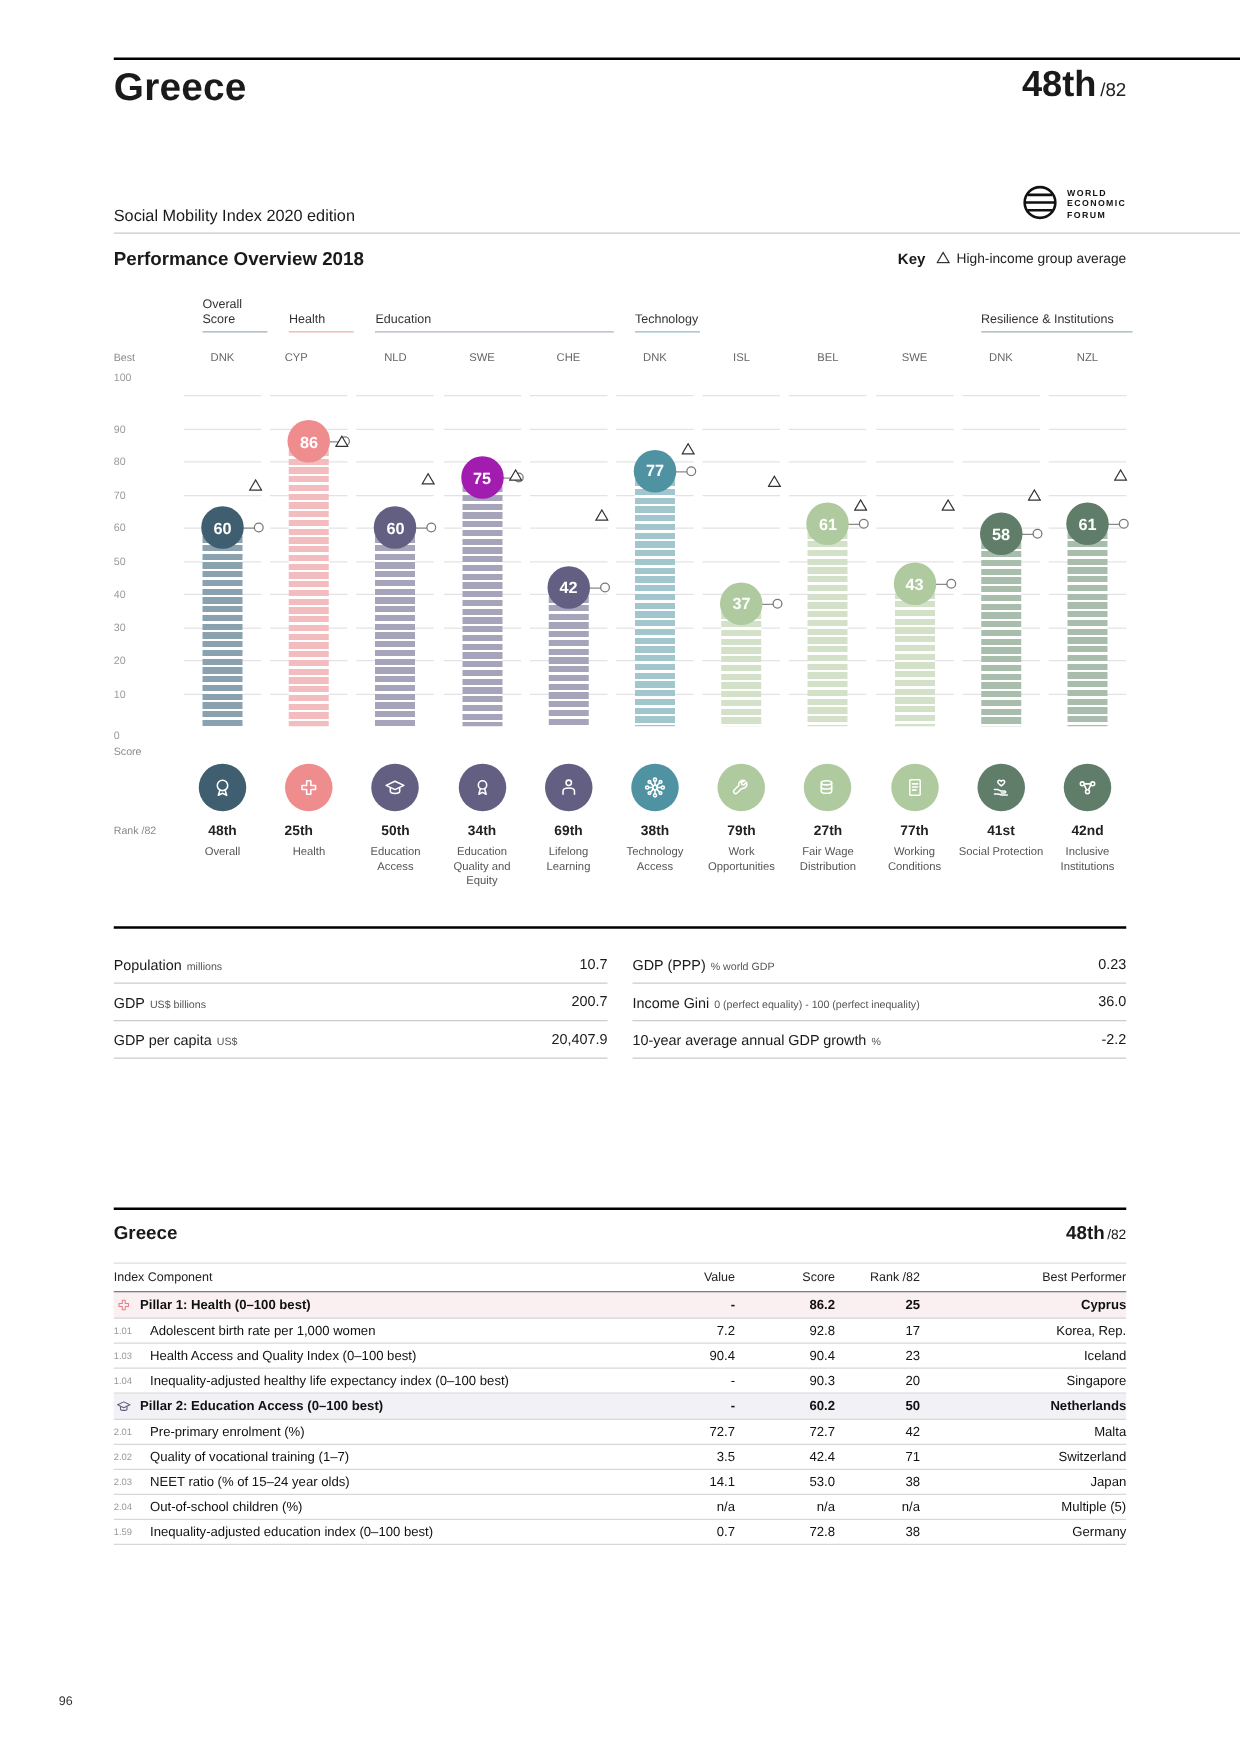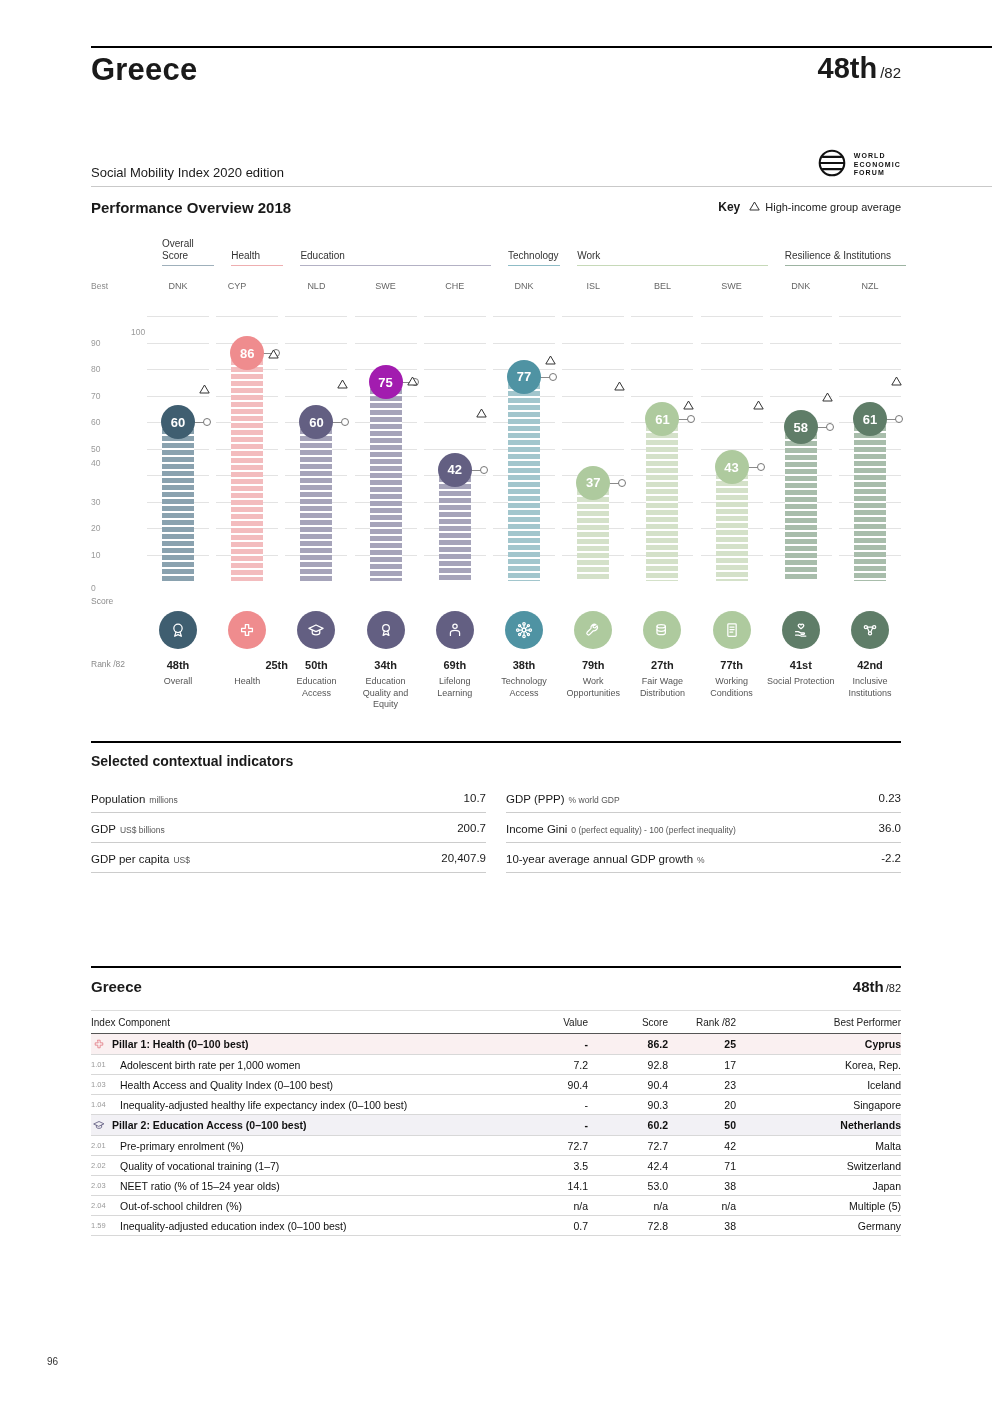--- a/index.html
+++ b/index.html
@@ -112,38 +112,37 @@
               <path d="M5.5 1 L10.2 9 L0.8 9 Z" fill="#ffffff" stroke="#333333" stroke-width="1"></path>
             </svg>
         </span>
         <span>High-income group average</span>
       </span>
     </div>
   </div>
 
   <div class="content chart" style="top:233px;height:512px">
       <div class="ax-lbl" style="left: 0px; top: 48px;">Best</div>
-      <div class="ax-tick" style="left: 0px; top: 94px; margin-left: 40px;">100</div>
+      <div class="ax-tick" style="left: 0px; top: 64px;">100</div>
       <div class="ax-tick" style="left: 0px; top: 104.5px;">90</div>
       <div class="ax-tick" style="left: 0px; top: 131px;">80</div>
       <div class="ax-tick" style="left: 0px; top: 157.5px;">70</div>
       <div class="ax-tick" style="left: 0px; top: 184px;">60</div>
       <div class="ax-tick" style="left: 0px; top: 210.5px;">50</div>
-      <div class="ax-tick" style="left: 0px; top: 225px;">40</div>
+      <div class="ax-tick" style="left: 0px; top: 237px;">40</div>
       <div class="ax-tick" style="left: 0px; top: 263.5px;">30</div>
       <div class="ax-tick" style="left: 0px; top: 290px;">20</div>
       <div class="ax-tick" style="left: 0px; top: 316.5px;">10</div>
       <div class="ax-tick" style="left: 0px; top: 350px;">0</div>
       <div class="ax-lbl" style="left: 0px; top: 363px;">Score</div>
       <div class="ax-lbl" style="left: 0px; top: 426px;">Rank /82</div>
       <div class="grp" style="left: 71px; top: 0px; width: 52px; border-bottom-color: rgb(159, 176, 187);">Overall Score</div>
       <div class="grp" style="left: 140.2px; top: 0px; width: 52px; border-bottom-color: rgb(238, 174, 176);">Health</div>
       <div class="grp" style="left: 209.4px; top: 0px; width: 190.4px; border-bottom-color: rgb(179, 177, 196);">Education</div>
       <div class="grp" style="left: 417px; top: 0px; width: 52px; border-bottom-color: rgb(143, 188, 198);">Technology</div>
-      <div class="grp" style="left: 486.2px; top: 0px; width: 190.4px; border-bottom-color: rgb(198, 217, 184);">Work</div>
       <div class="grp" style="left: 693.8px; top: 0px; width: 121.2px; border-bottom-color: rgb(157, 180, 162);">Resilience &amp; Institutions</div>
       <div class="code" style="left: 53px; top: 48px; width: 68px;">DNK</div>
       <div class="gridline" style="left: 56px; top: 83px; width: 62px;"></div>
       <div class="gridline" style="left: 56px; top: 109.5px; width: 62px;"></div>
       <div class="gridline" style="left: 56px; top: 136px; width: 62px;"></div>
       <div class="gridline" style="left: 56px; top: 162.5px; width: 62px;"></div>
       <div class="gridline" style="left: 56px; top: 189px; width: 62px;"></div>
       <div class="gridline" style="left: 56px; top: 215.5px; width: 62px;"></div>
       <div class="gridline" style="left: 56px; top: 242px; width: 62px;"></div>
       <div class="gridline" style="left: 56px; top: 268.5px; width: 62px;"></div>
@@ -180,21 +179,21 @@
       <div class="mdot" style="left: 181.2px; top: 116.1px;"></div>
       <div class="tri" style="left: 177.2px; top: 112.45px;"><svg width="11" height="10" viewBox="0 0 11 10">
           <path d="M5.5 1 L10.2 9 L0.8 9 Z" fill="#ffffff" stroke="#333333" stroke-width="1"></path>
         </svg></div>
       <div class="score" style="left: 139.2px; top: 103.1px; background: rgb(239, 140, 142); text-align: right;">86</div>
       <div class="picon" style="left: 137.2px; top: 378px; background: rgb(239, 140, 142);">
         <svg viewBox="0 0 24 24" width="20" height="20" fill="none" stroke="#ffffff" stroke-width="1.5" stroke-linecap="round" stroke-linejoin="round">
           <path d="M10 5.5h4V10h4.5v4H14v4.5h-4V14H5.5v-4H10z"></path>
         </svg>
       </div>
-      <div class="rank" style="left: 129px; top: 426px; width: 68px; text-align: right;">25th</div>
+      <div class="rank" style="left: 114px; top: 426px; width: 68px;">25th</div>
       <div class="pname" style="left: 122.2px; top: 443px; width: 68px;">Health</div>
       <div class="code" style="left: 191.4px; top: 48px; width: 68px;">NLD</div>
       <div class="gridline" style="left: 194.4px; top: 83px; width: 62px;"></div>
       <div class="gridline" style="left: 194.4px; top: 109.5px; width: 62px;"></div>
       <div class="gridline" style="left: 194.4px; top: 136px; width: 62px;"></div>
       <div class="gridline" style="left: 194.4px; top: 162.5px; width: 62px;"></div>
       <div class="gridline" style="left: 194.4px; top: 189px; width: 62px;"></div>
       <div class="gridline" style="left: 194.4px; top: 215.5px; width: 62px;"></div>
       <div class="gridline" style="left: 194.4px; top: 242px; width: 62px;"></div>
       <div class="gridline" style="left: 194.4px; top: 268.5px; width: 62px;"></div>
@@ -431,21 +430,20 @@
           <circle cx="12" cy="16" r="1.9"></circle>
           <path d="M8.9 9.5l2 4.5M15.1 9.5l-2 4.5M8.9 8.5h6.2"></path>
         </svg>
       </div>
       <div class="rank" style="left: 745px; top: 426px; width: 68px;">42nd</div>
       <div class="pname" style="left: 745px; top: 443px; width: 68px;">Inclusive Institutions</div>
     </div>
 
   <div class="content" style="top:741px">
     <div class="rule-thick"></div>
-    <h2 class="sec-title">Selected contextual indicators</h2>
     <div class="ctx-grid">
       <div class="ctx-col" id="ctx-left">
           <div class="ctx-row">
             <div><span class="ctx-name">Population</span><span class="ctx-unit">millions</span></div>
             <div class="ctx-value">10.7</div>
           </div>
           <div class="ctx-row">
             <div><span class="ctx-name">GDP</span><span class="ctx-unit">US$ billions</span></div>
             <div class="ctx-value">200.7</div>
           </div>

